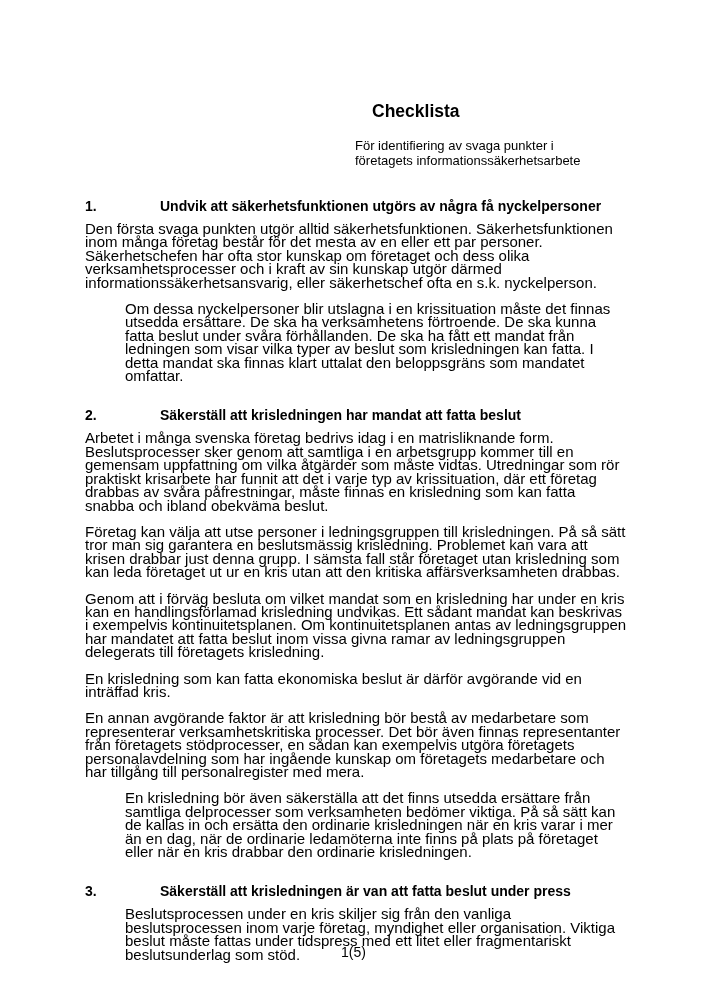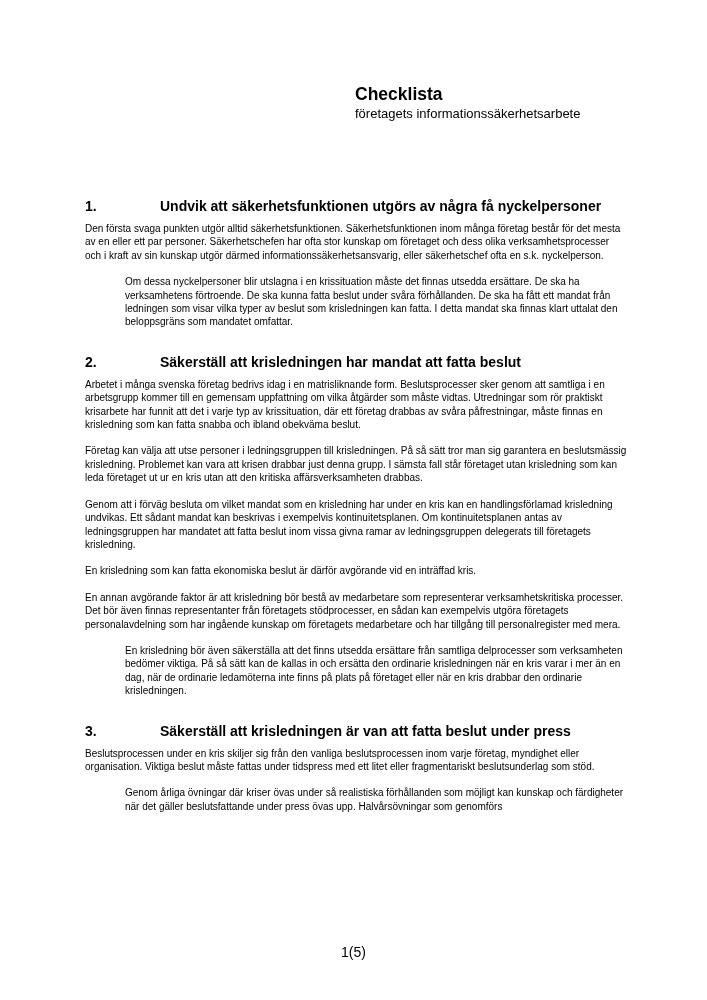--- a/index.html
+++ b/index.html
@@ -17,21 +17,21 @@
     color: #000000;
     overflow: hidden;
   }
   .title-block {
     position: absolute;
     left: 355px;
     top: 84px;
     width: 300px;
   }
   .doc-title {
-    margin: 0;
+    margin: 17px;
     font-size: 17.5px;
     font-weight: bold;
     line-height: 20px;
     letter-spacing: 0;
   }
   .doc-subtitle {
     margin: 2px 0 0 0;
     font-size: 13px;
     line-height: 15px;
     font-weight: normal;
@@ -57,21 +57,21 @@
   }
   .heading .num {
     flex: 0 0 35px;
   }
   .heading .htxt {
     flex: 1 1 auto;
     margin-left: 40px;
   }
   p.para {
     margin: 0 0 13px 0;
-    font-size: 10px;
+    font-size: 15px;
     line-height: 13.4px;
     letter-spacing: 0;
   }
   p.para:last-child { margin-bottom: 0; margin-left: 40px; }
   .footer {
     position: absolute;
     left: 0;
     bottom: 41px;
     width: 100%;
     text-align: center;
@@ -80,20 +80,21 @@
   }
 </style>
 </head>
 <body>
 
 <div class="page">
 
   <header class="title-block">
     <h1 class="doc-title">Checklista</h1>
     <div class="doc-subtitle">
+      <div>För identifiering av svaga punkter i</div>
       <div>företagets informationssäkerhetsarbete</div>
     </div>
   </header>
 
   <main class="content">
 
     <section class="doc-section">
       <div class="heading">
         <span class="num">1.</span>
         <span class="htxt">Undvik att säkerhetsfunktionen utgörs av några få nyckelpersoner</span>
@@ -114,21 +115,20 @@
       <p class="para">En annan avgörande faktor är att krisledning bör bestå av medarbetare som representerar verksamhetskritiska processer. Det bör även finnas representanter från företagets stödprocesser, en sådan kan exempelvis utgöra företagets personalavdelning som har ingående kunskap om företagets medarbetare och har tillgång till personalregister med mera.</p>
       <p class="para">En krisledning bör även säkerställa att det finns utsedda ersättare från samtliga delprocesser som verksamheten bedömer viktiga. På så sätt kan de kallas in och ersätta den ordinarie krisledningen när en kris varar i mer än en dag, när de ordinarie ledamöterna inte finns på plats på företaget eller när en kris drabbar den ordinarie krisledningen.</p>
     </section>
 
     <section class="doc-section">
       <div class="heading">
         <span class="num">3.</span>
         <span class="htxt">Säkerställ att krisledningen är van att fatta beslut under press</span>
       </div>
       <p class="para">Beslutsprocessen under en kris skiljer sig från den vanliga beslutsprocessen inom varje företag, myndighet eller organisation. Viktiga beslut måste fattas under tidspress med ett litet eller fragmentariskt beslutsunderlag som stöd.</p>
-      <p class="para">Genom årliga övningar där kriser övas under så realistiska förhållanden som möjligt kan kunskap och färdigheter när det gäller beslutsfattande under press övas upp. Halvårsövningar som genomförs</p>
     </section>
 
   </main>
 
   <footer class="footer">
     <span>1(5)</span>
   </footer>
 
 </div>
 

